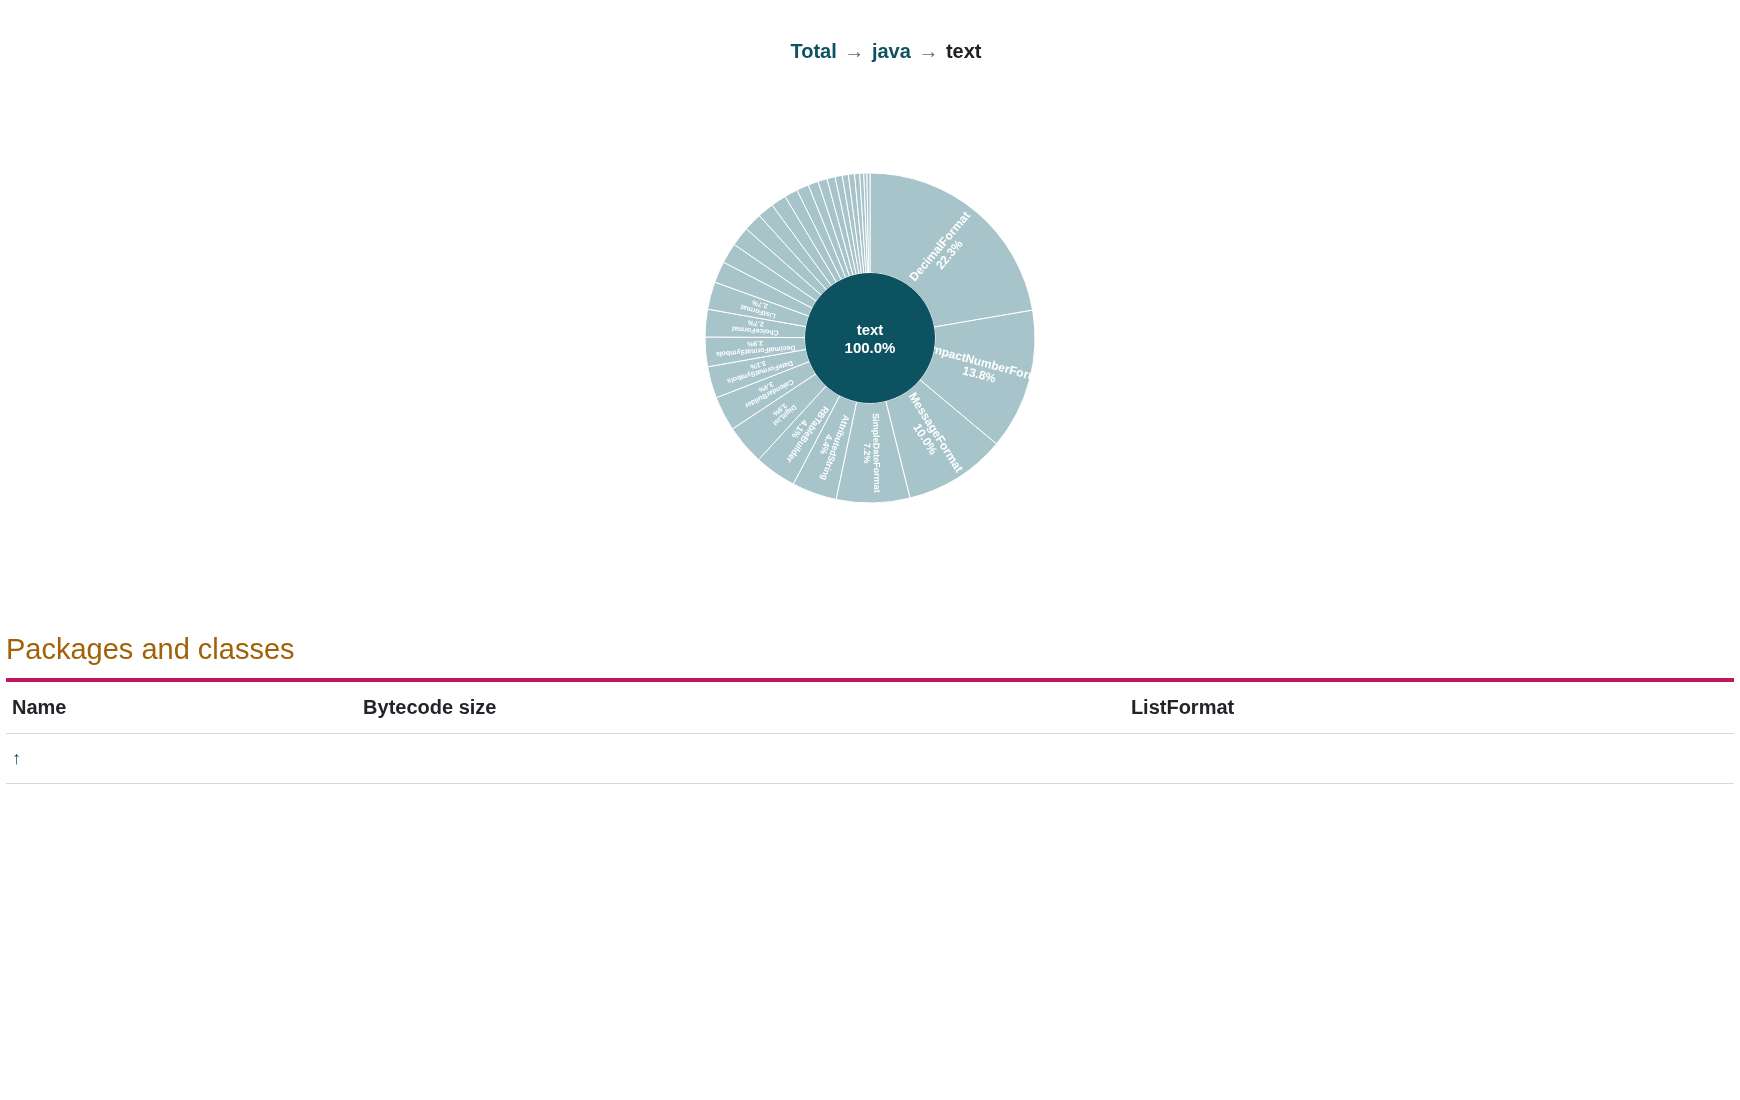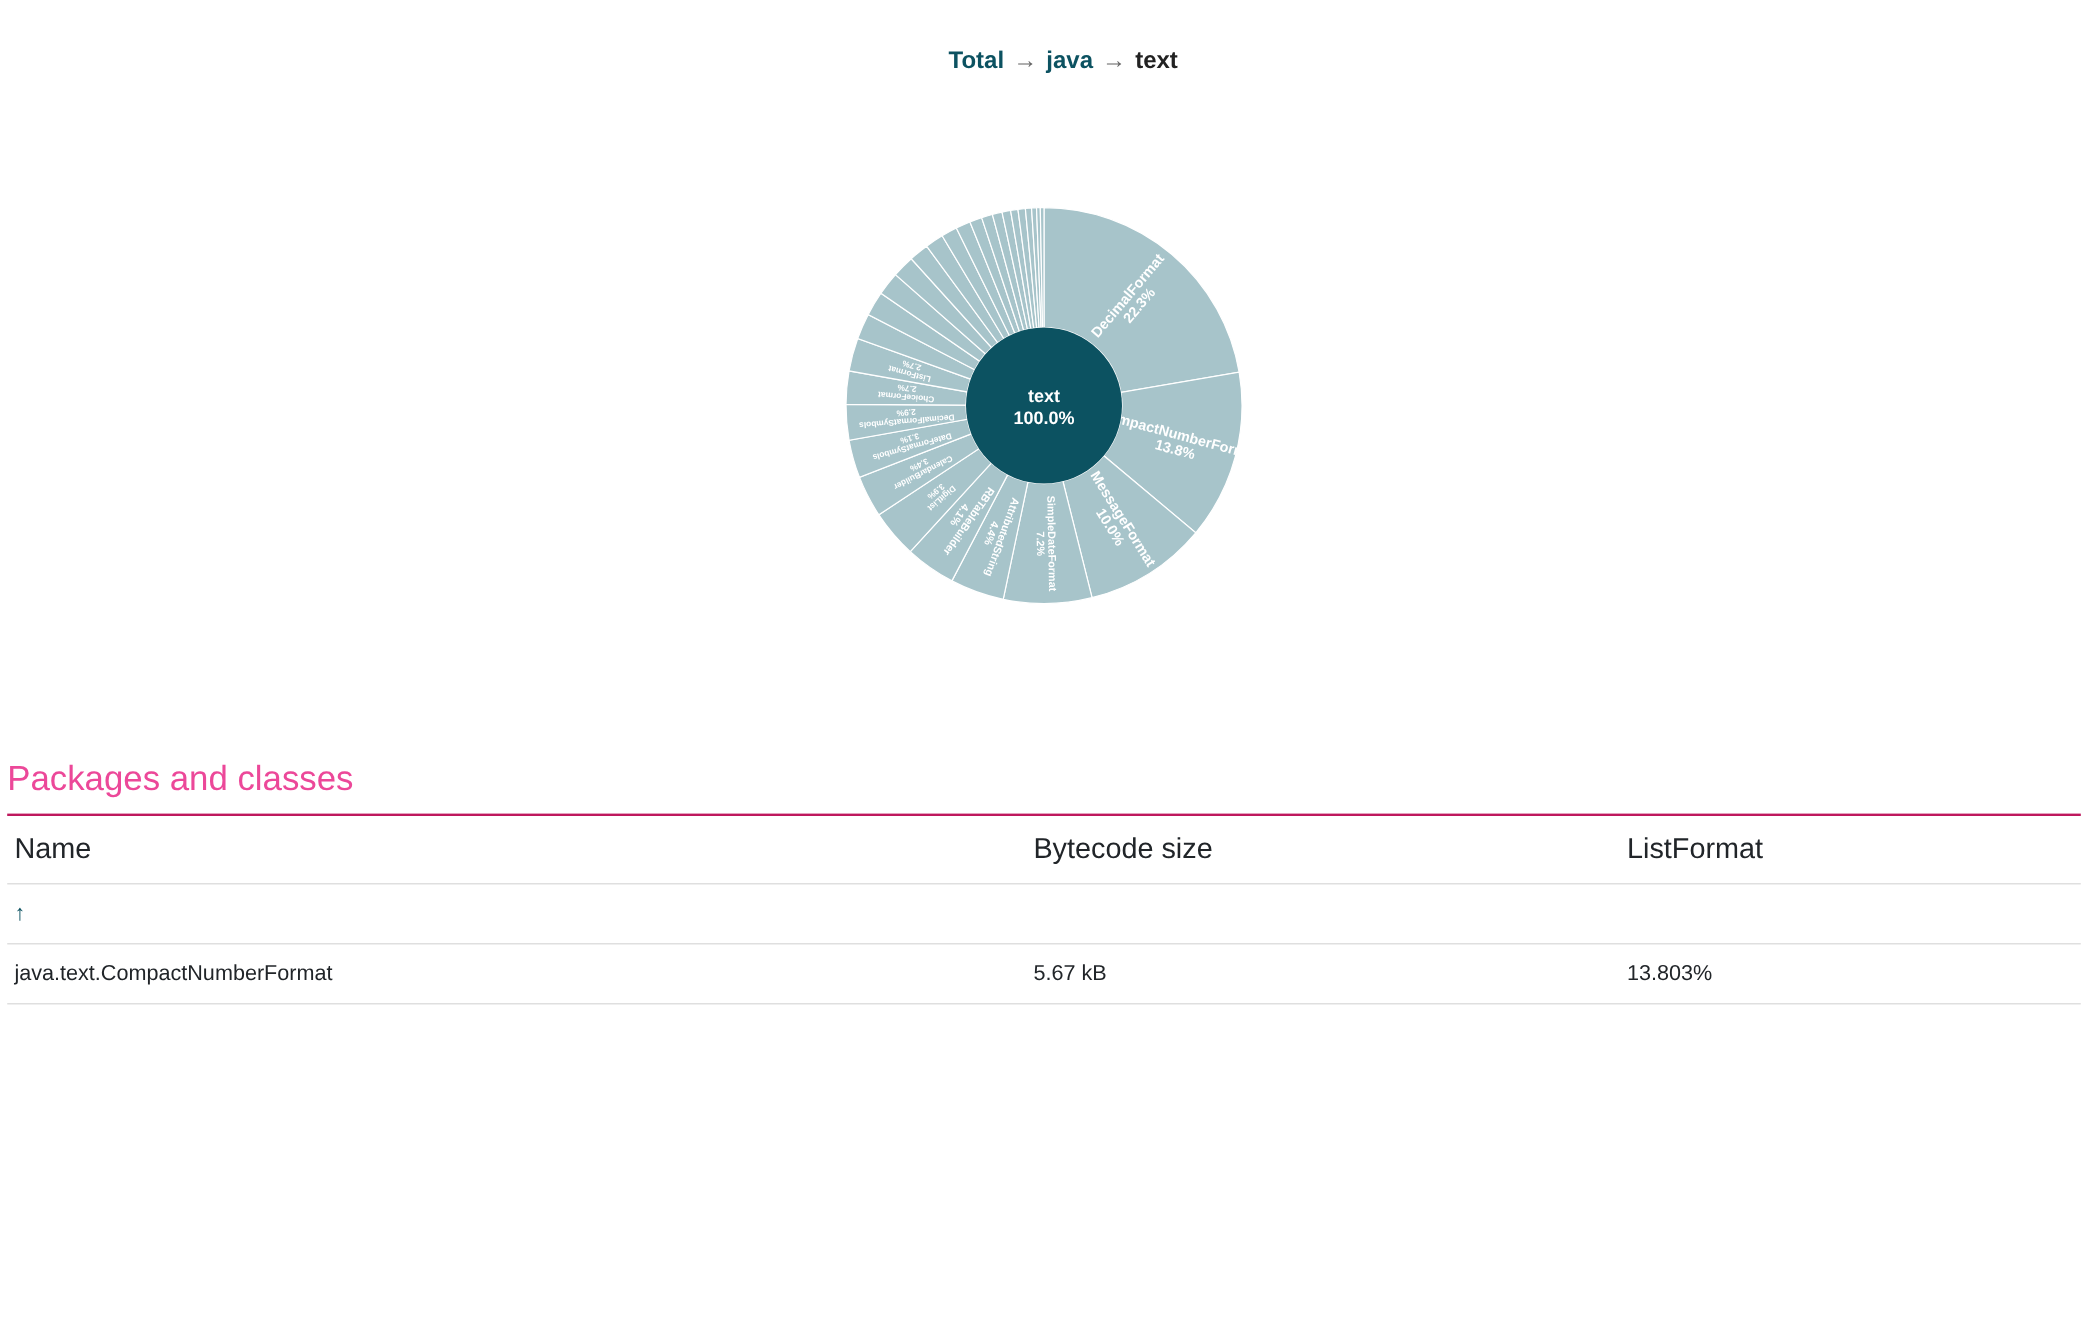--- a/index.html
+++ b/index.html
@@ -29,29 +29,29 @@
     display: flex;
     align-items: center;
     justify-content: center;
     position: relative;
   }
   .chart-svg { display: block; }
   .center-label { fill: #fff; font-weight: 700; text-anchor: middle; }
   .slice-label { fill: #fff; font-weight: 700; text-anchor: middle; pointer-events: none; }
   .slice-label .pct { font-weight: 600; }
   .content { padding: 0 6px; }
-  h2.section { font-size: 29px; font-weight: 400; margin: 20px 0 12px; color: #ec4899; }
+  h2.section { font-size: 29px; font-weight: 400; margin: 20px 0 12px; color: #a16207; }
   table { width: 100%; border-collapse: collapse; }
   th {
     text-align: left;
-    border-top: 2px solid #be185d;
+    border-top: 4px solid #be185d;
     border-bottom: 1px solid #d8d8d8;
     padding: 14px 6px;
-    font-weight: 400;
-    font-size: 24px;
+    font-weight: 700;
+    font-size: 20px;
   }
   td {
     border-bottom: 1px solid #d8d8d8;
     padding: 14px 6px;
     font-size: 18px;
   }
   .col-size, .col-pct { text-align: left; }
   .up-link { color: #0c5261; text-decoration: none; }
 </style>
 </head>
@@ -123,20 +123,15 @@
         <th class="col-size">Bytecode size</th>
         <th class="col-pct">ListFormat</th>
       </tr>
     </thead>
     <tbody id="tbody">
       <tr>
         <td><a href="#" class="up-link">↑</a></td>
         <td class="col-size"></td>
         <td class="col-pct"></td>
       </tr>
-        <tr>
-          <td>java.text.CompactNumberFormat</td>
-          <td class="col-size">5.67 kB</td>
-          <td class="col-pct">13.803%</td>
-        </tr>
       </tbody>
   </table>
 </div>
 
 </body></html>

